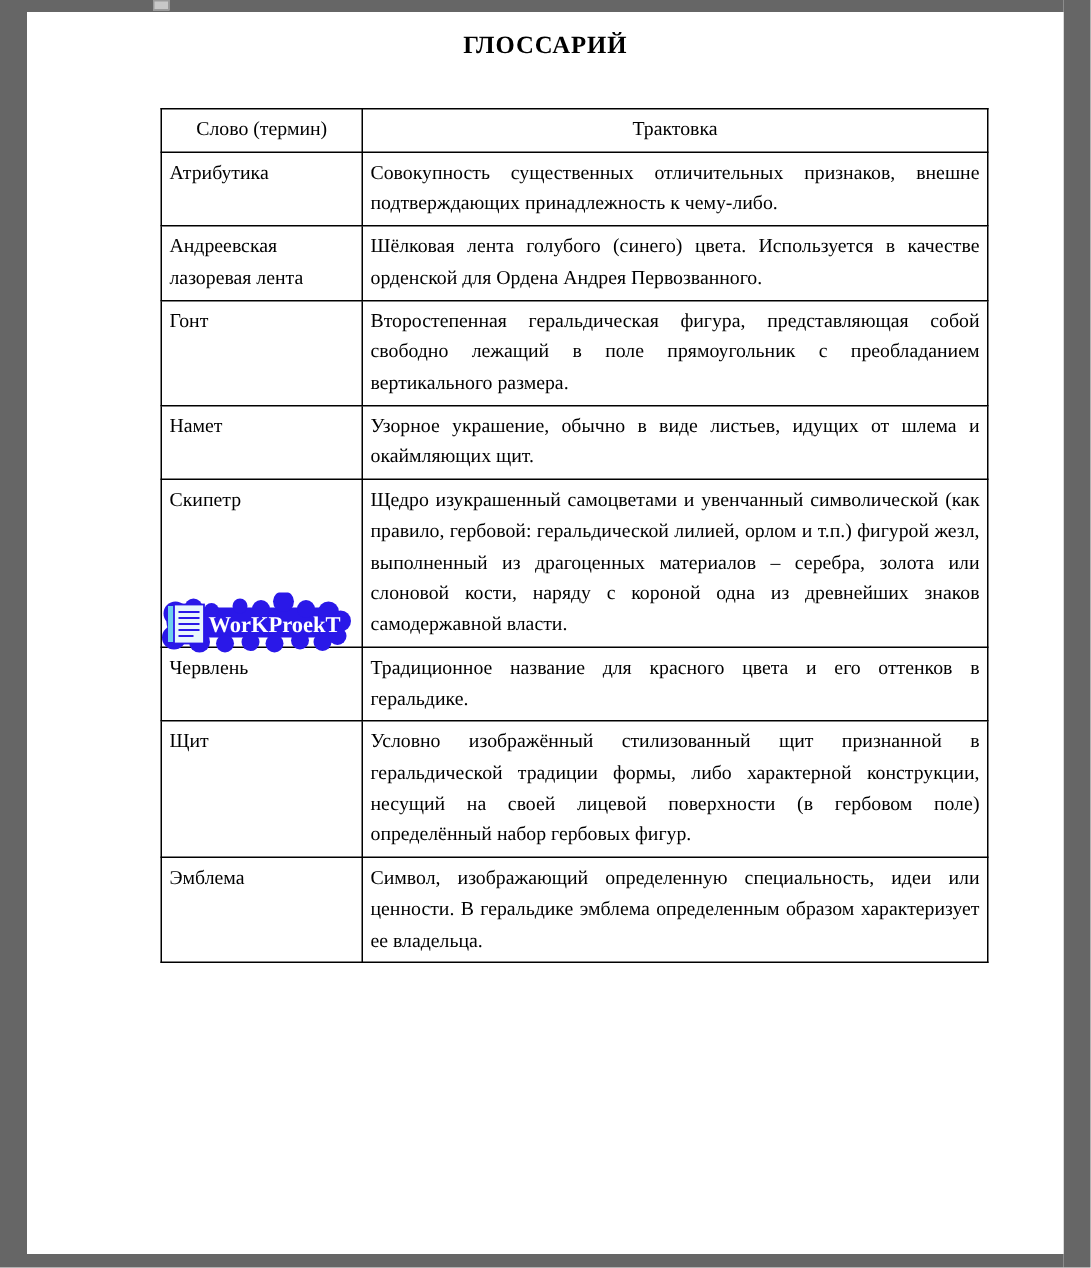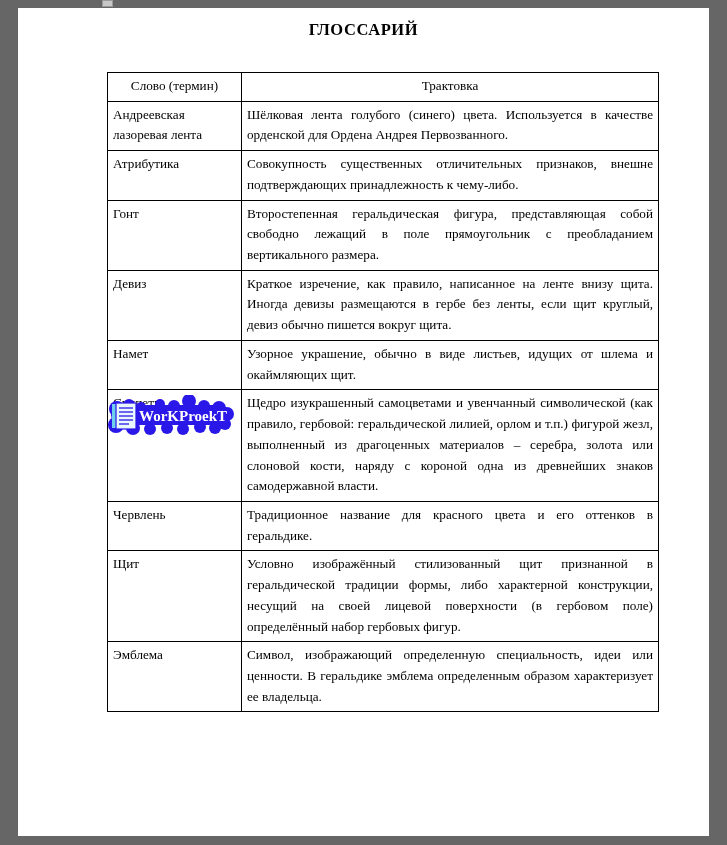--- a/index.html
+++ b/index.html
@@ -153,34 +153,30 @@
         <col class="c-def">
       </colgroup>
       <thead>
         <tr>
           <th class="hdr-term">Слово (термин)</th>
           <th class="hdr-def">Трактовка</th>
         </tr>
       </thead>
       <tbody>
         <tr>
+          <td class="term">Атрибутика</td>
+          <td class="def">Совокупность существенных отличительных признаков, внешне подтверждающих принадлежность к чему-либо.</td>
+        </tr>
+        <tr>
           <td class="term">Андреевская лазоревая лента</td>
           <td class="def">Шёлковая лента голубого (синего) цвета. Используется в качестве орденской для Ордена Андрея Первозванного.</td>
         </tr>
         <tr>
-          <td class="term">Атрибутика</td>
-          <td class="def">Совокупность существенных отличительных признаков, внешне подтверждающих принадлежность к чему-либо.</td>
-        </tr>
-        <tr>
           <td class="term">Гонт</td>
           <td class="def">Второстепенная геральдическая фигура, представляющая собой свободно лежащий в поле прямоугольник с преобладанием вертикального размера.</td>
-        </tr>
-        <tr>
-          <td class="term">Девиз</td>
-          <td class="def">Краткое изречение, как правило, написанное на ленте внизу щита. Иногда девизы размещаются в гербе без ленты, если щит круглый, девиз обычно пишется вокруг щита.</td>
         </tr>
         <tr>
           <td class="term">Намет</td>
           <td class="def">Узорное украшение, обычно в виде листьев, идущих от шлема и окаймляющих щит.</td>
         </tr>
         <tr>
           <td class="term">Скипетр</td>
           <td class="def">Щедро изукрашенный самоцветами и увенчанный символической (как правило, гербовой: геральдической лилией, орлом и т.п.) фигурой жезл, выполненный из драгоценных материалов – серебра, золота или слоновой кости, наряду с короной одна из древнейших знаков самодержавной власти.</td>
         </tr>
         <tr>

